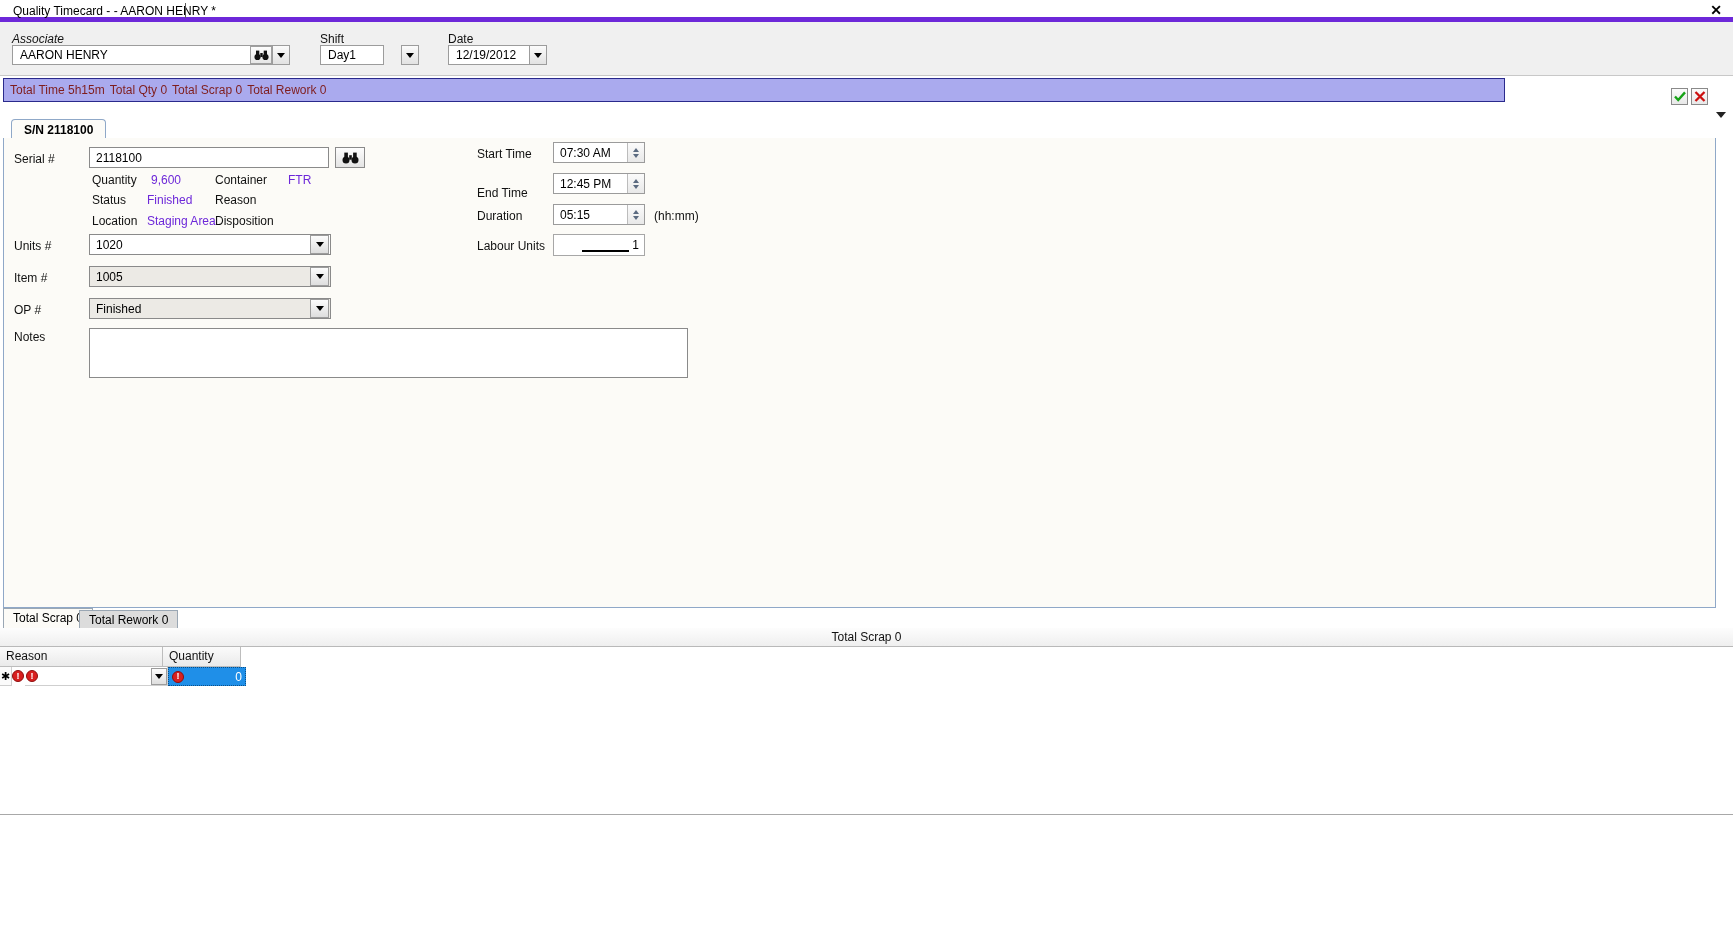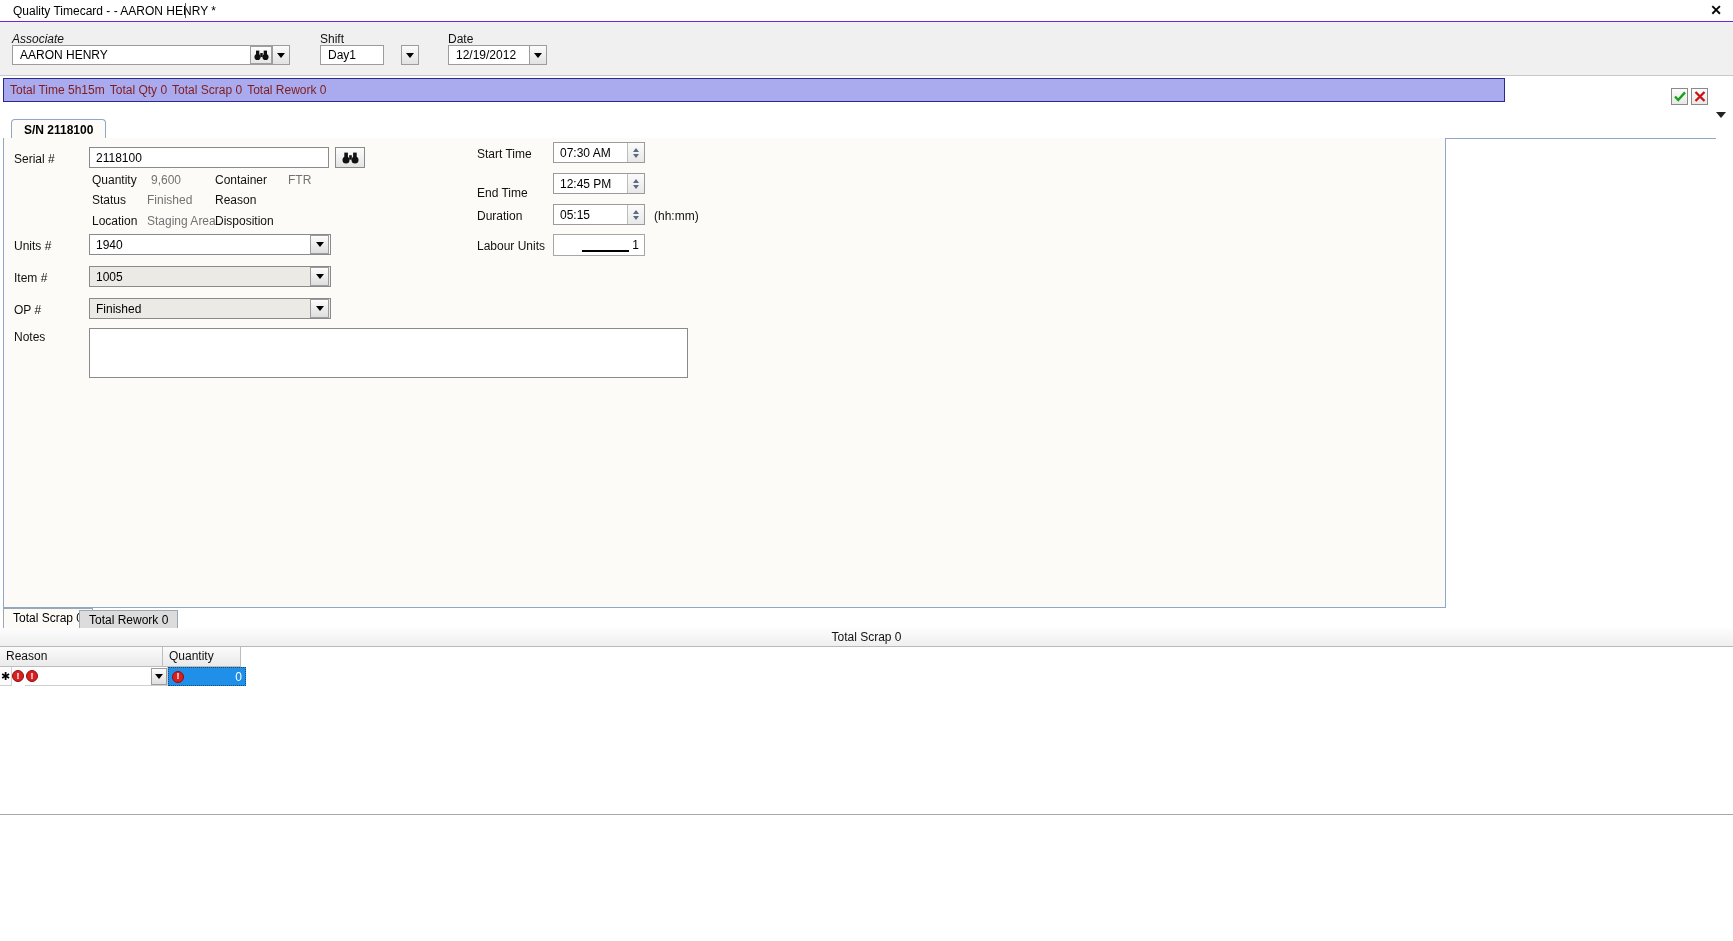--- a/index.html
+++ b/index.html
@@ -16,21 +16,21 @@
     position: relative;
     width: 1733px; height: 941px;
     background: #ffffff;
   }
 
   
   .titlebar {
     position: absolute; left: 0; top: 0;
     width: 1733px; height: 22px;
     background: #ffffff;
-    border-bottom: 1px solid #6d28d9;
+    border-bottom: 5px solid #6d28d9;
   }
   .title-tab {
     position: absolute; left: 5px; top: 2px;
     height: 19px; line-height: 19px;
     padding: 0 6px 0 8px;
     font-size: 12px; color: #000;
     white-space: nowrap;
   }
   .title-caret {
     position: absolute; top: 3px;
@@ -148,21 +148,21 @@
     font-size: 12px; font-weight: bold;
     background: #fcfbf7;
     border: 1px solid #8fa8c8;
     border-bottom: 1px solid #fcfbf7;
     border-radius: 4px 4px 0 0;
     cursor: pointer;
     white-space: nowrap;
   }
   .mainpanel {
     position: absolute; left: 3px; top: 138px;
-    width: 1443px; height: 470px;
+    width: 1713px; height: 470px;
     background: #fcfbf7;
     border: 1px solid #8fa8c8;
     border-top: none;
   }
 
   .formlabel {
     position: absolute;
     font-size: 12px; color: #111; white-space: nowrap;
   }
 
@@ -203,21 +203,21 @@
     display: flex; align-items: center; justify-content: center;
     margin-right: 1px;
     cursor: pointer;
   }
 
   .kv {
     position: absolute;
     font-size: 12px; white-space: nowrap;
   }
   .kv.key { color: #111; }
-  .kv.val { color: #737373; }
+  .kv.val { color: #6d28d9; }
 
   .spinbox {
     position: absolute;
     height: 21px;
     background: #ffffff;
     border: 1px solid #9b9b9b;
     display: flex; align-items: center;
     font-size: 12px; color: #000;
   }
   .spinbox .val { flex: 1; padding-left: 6px; white-space: nowrap; }
@@ -487,21 +487,21 @@
     <div class="kv key" style="left:211px; top:55px;">Reason</div>
     <div class="kv val" style="left:284px; top:55px;"></div>
 
     <div class="kv key" style="left:88px; top:76px;">Location</div>
     <div class="kv val" style="left:143px; top:76px;">Staging Area</div>
     <div class="kv key" style="left:211px; top:76px;">Disposition</div>
     <div class="kv val" style="left:304px; top:76px;"></div>
 
     <div class="formlabel" style="left:10px; top:101px;">Units #</div>
     <div class="combo" style="left:85px; top:96px; width:242px;">
-      <span class="val">1940</span>
+      <span class="val">1020</span>
       <span class="combo-arrow">
           <i></i>
         </span>
     </div>
 
     <div class="formlabel" style="left:10px; top:133px;">Item #</div>
     <div class="combo disabled" style="left:85px; top:128px; width:242px;">
       <span class="val">1005</span>
       <span class="combo-arrow">
           <i></i>

